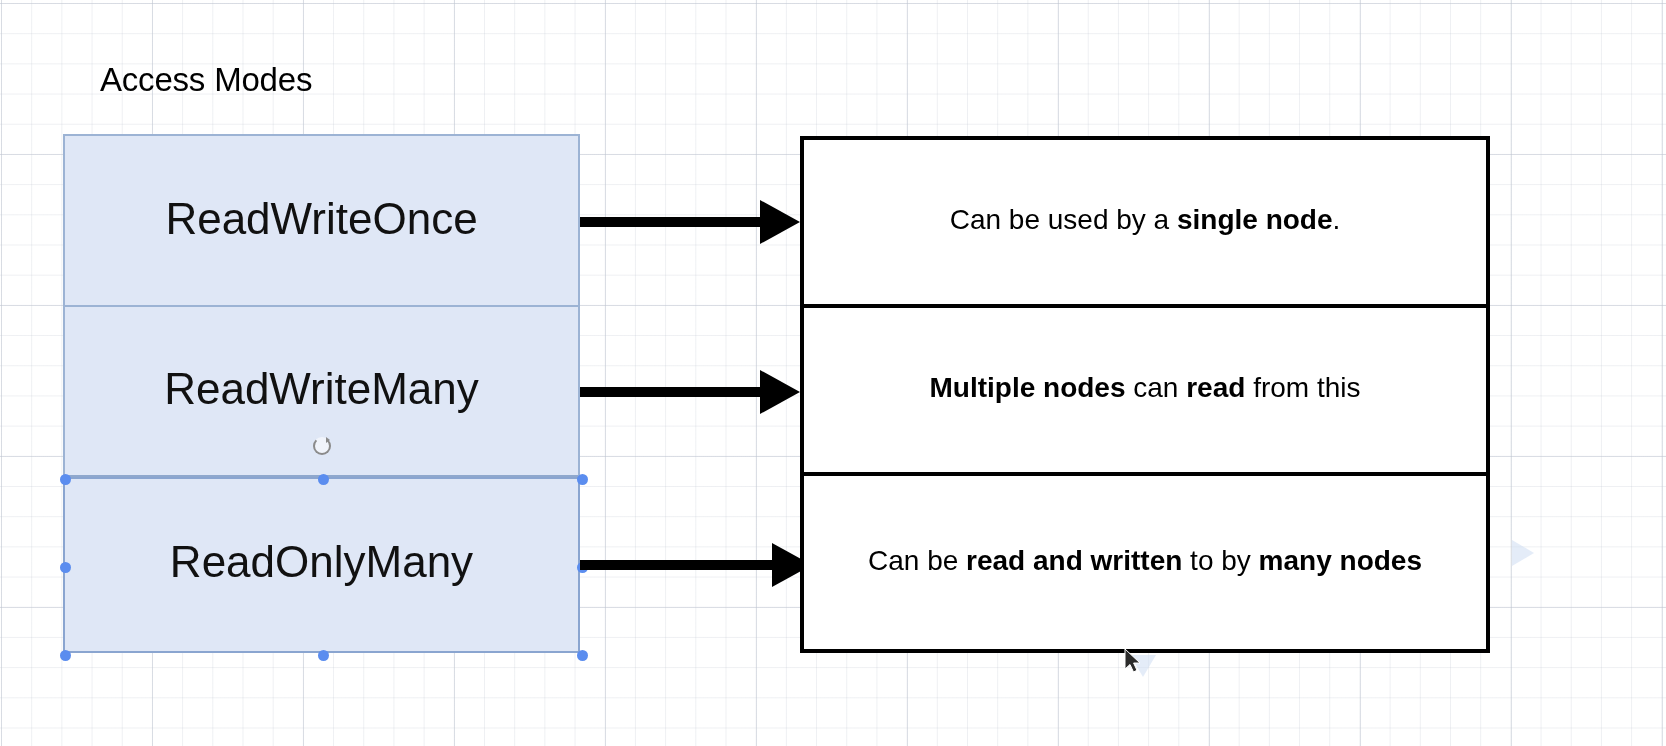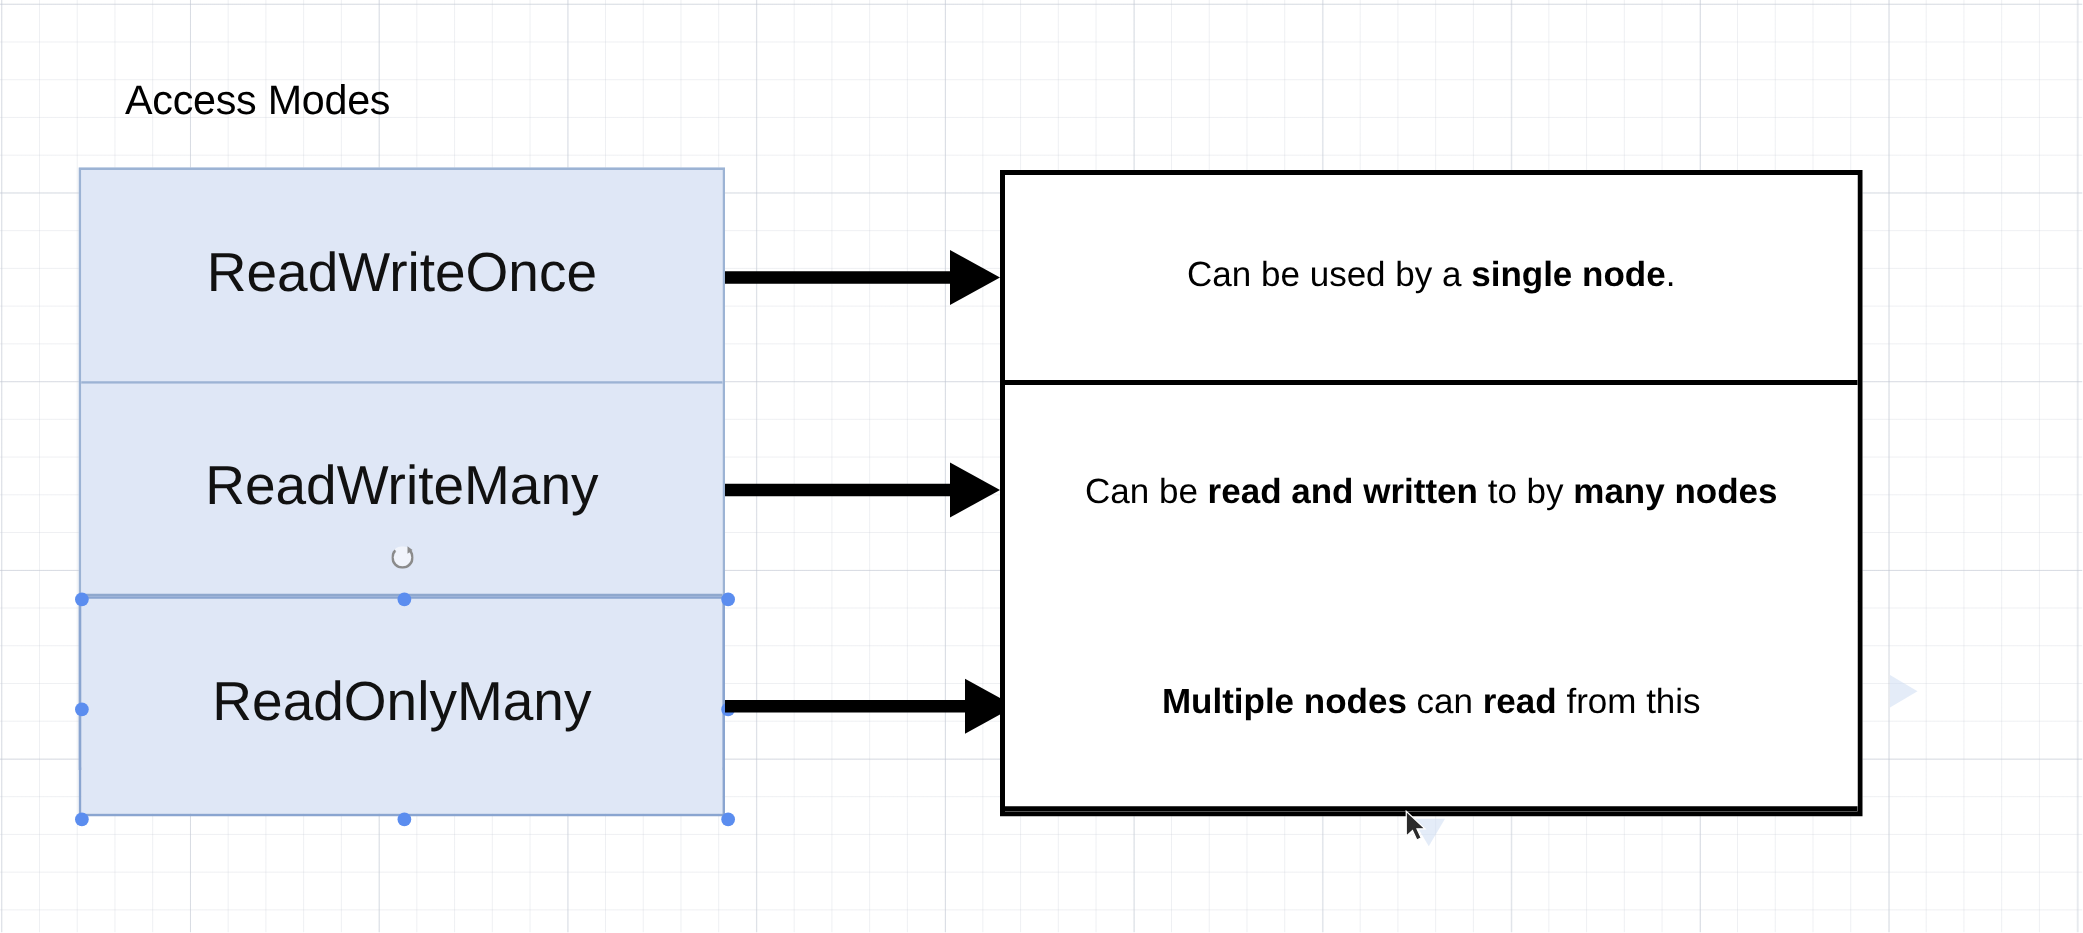--- a/index.html
+++ b/index.html
@@ -232,30 +232,30 @@
     <div class="shaft" style="width:194px;"></div>
     <div class="head" style="left:192px;"></div>
   </div>
 
   <div id="right-table">
     <div class="right-row rr0">
       <span class="txt">
         <span><span>Can be used by a </span><b>single node</b><span>.</span></span>
       </span>
     </div>
+    <div class="right-row rr1">
+      <span class="txt">
+        <span><b>Multiple nodes</b><span> can </span><b>read</b><span> from this</span></span>
+      </span>
+    </div>
     <div class="right-row rr2">
       <span class="txt">
         <span><span>Can be </span><b>read and written</b><span> to by </span><b>many nodes</b></span>
       </span>
     </div>
-    <div class="right-row rr1">
-      <span class="txt">
-        <span><b>Multiple nodes</b><span> can </span><b>read</b><span> from this</span></span>
-      </span>
-    </div>
   </div>
 
   <div class="hint-tri" id="hint-right"></div>
   <div class="hint-tri" id="hint-bottom"></div>
 
   <svg id="cursor" viewBox="0 0 20 28">
     <polygon points="1,1 1,21 6,16.5 9.5,24 13,22.3 9.6,15 16,15" fill="#2b2b2b" stroke="#ffffff" stroke-width="1"></polygon>
   </svg>
 
 </div>

